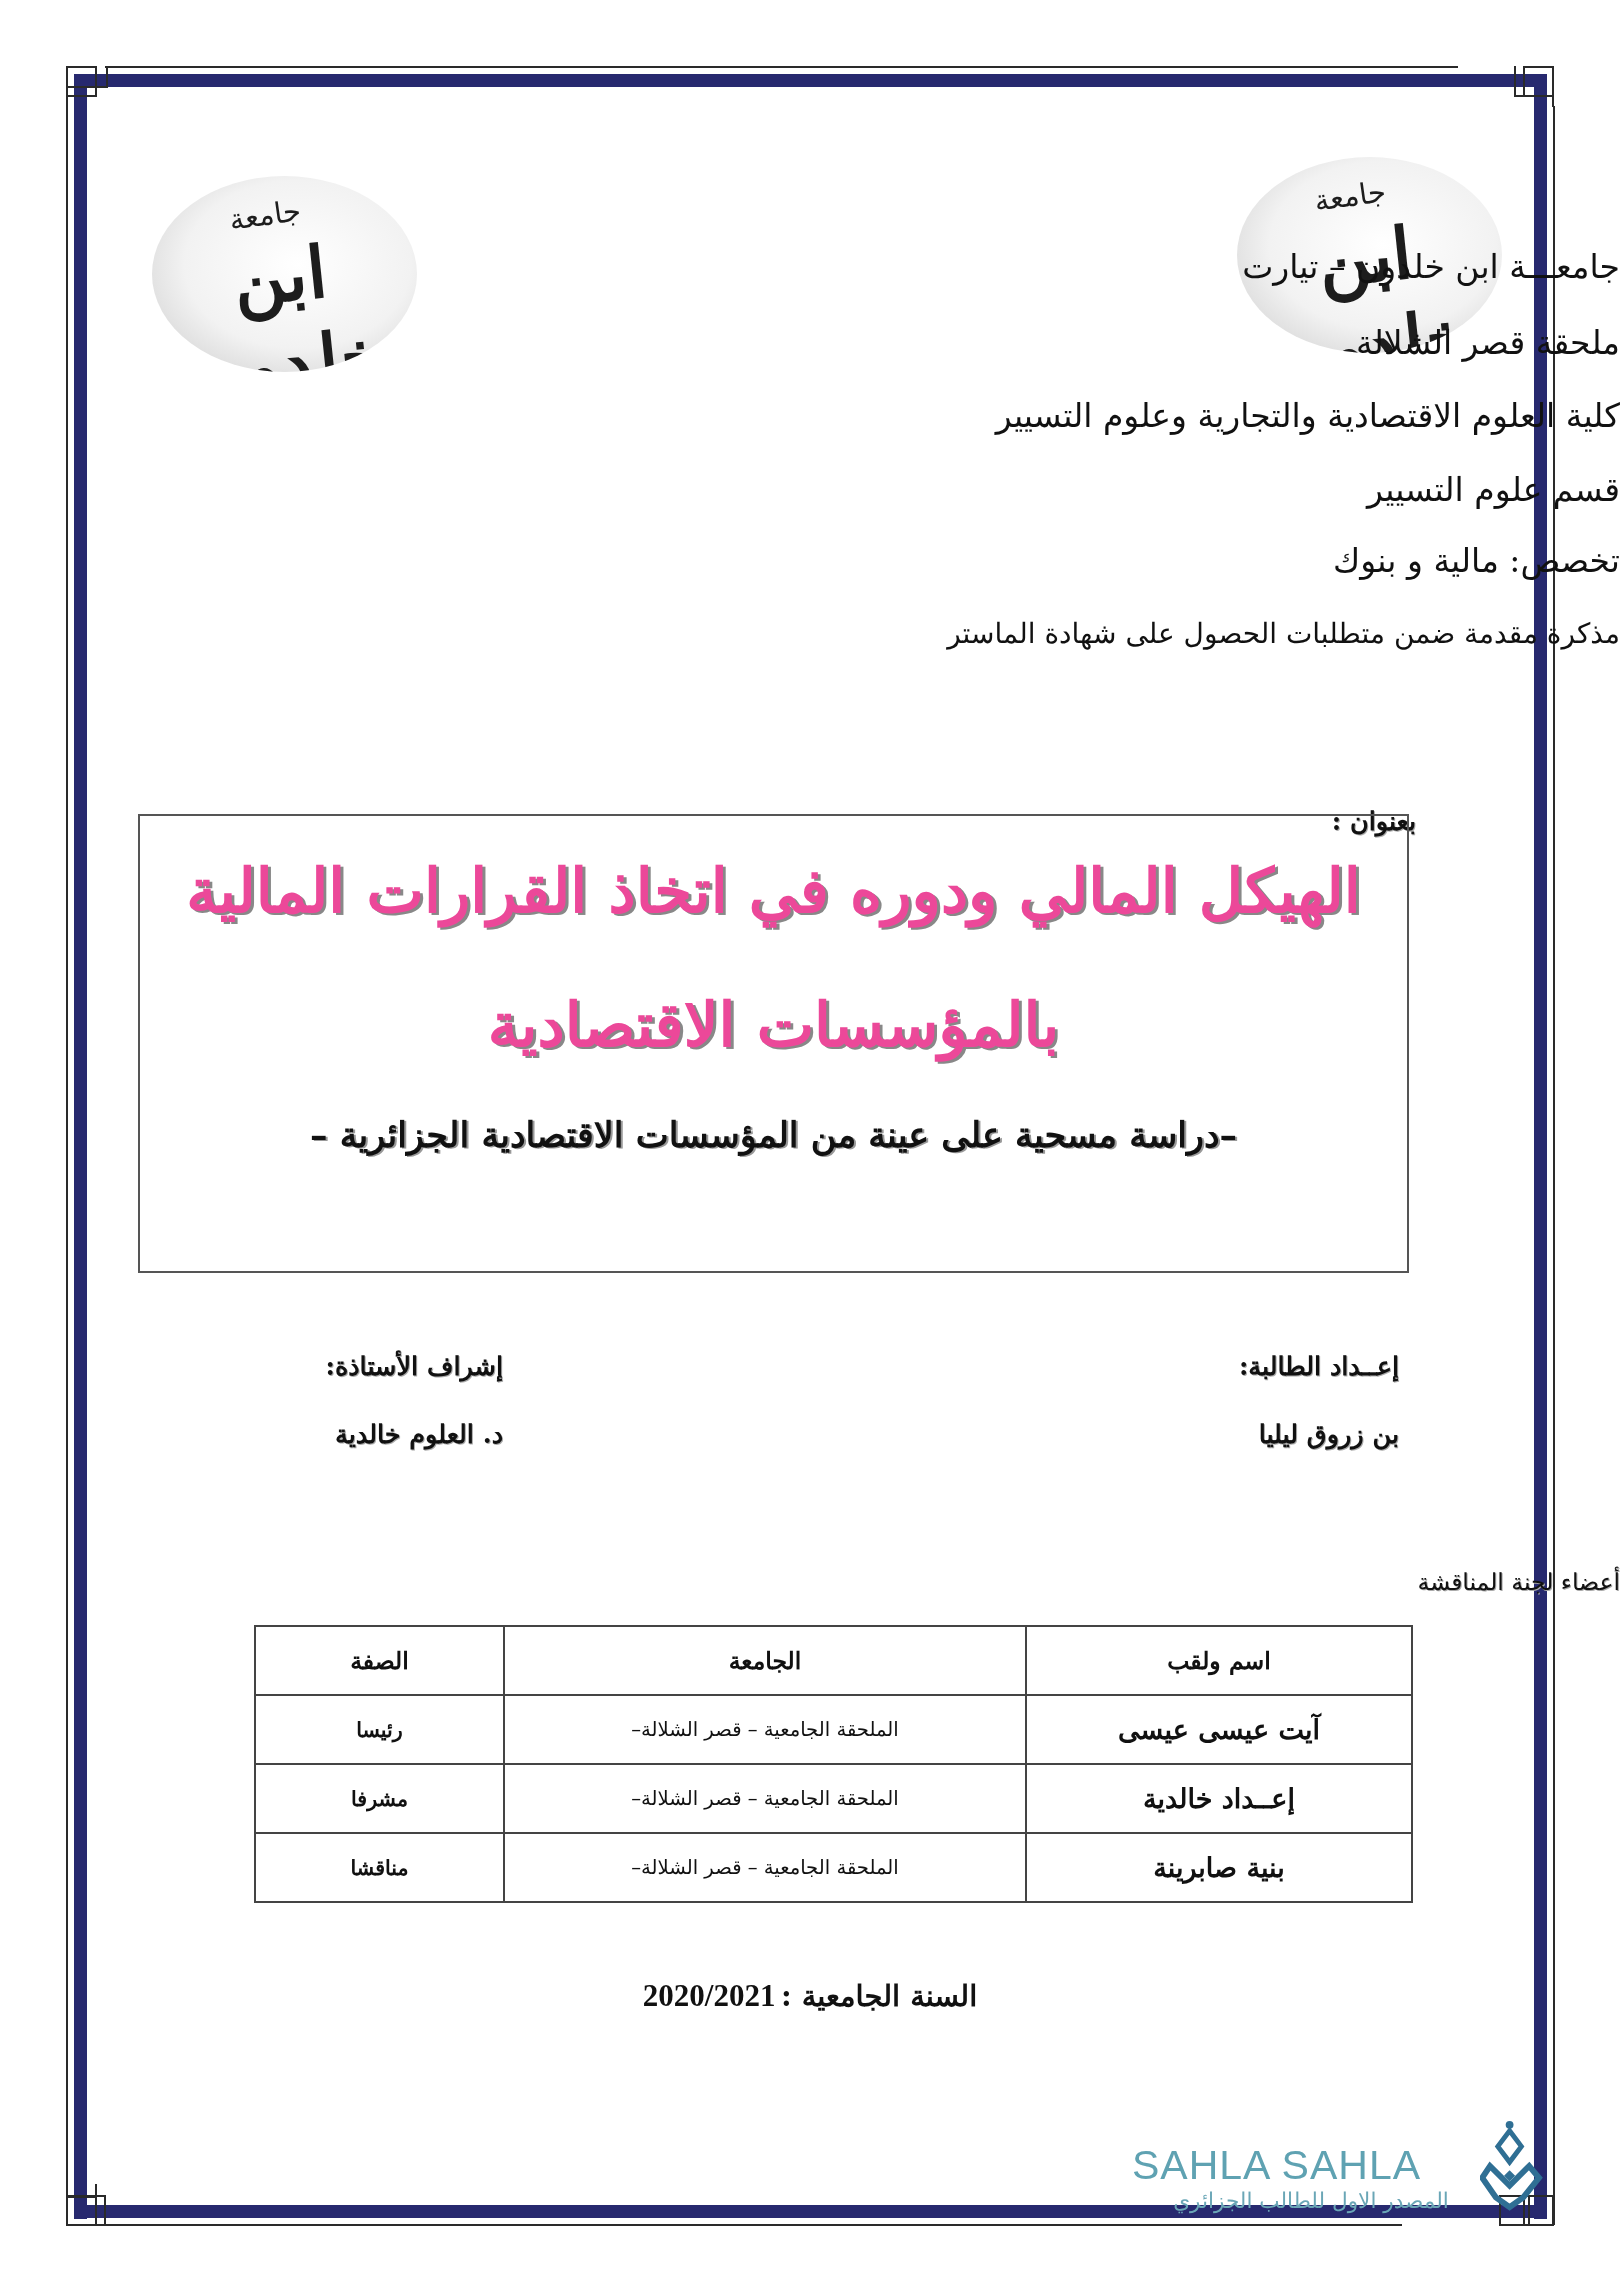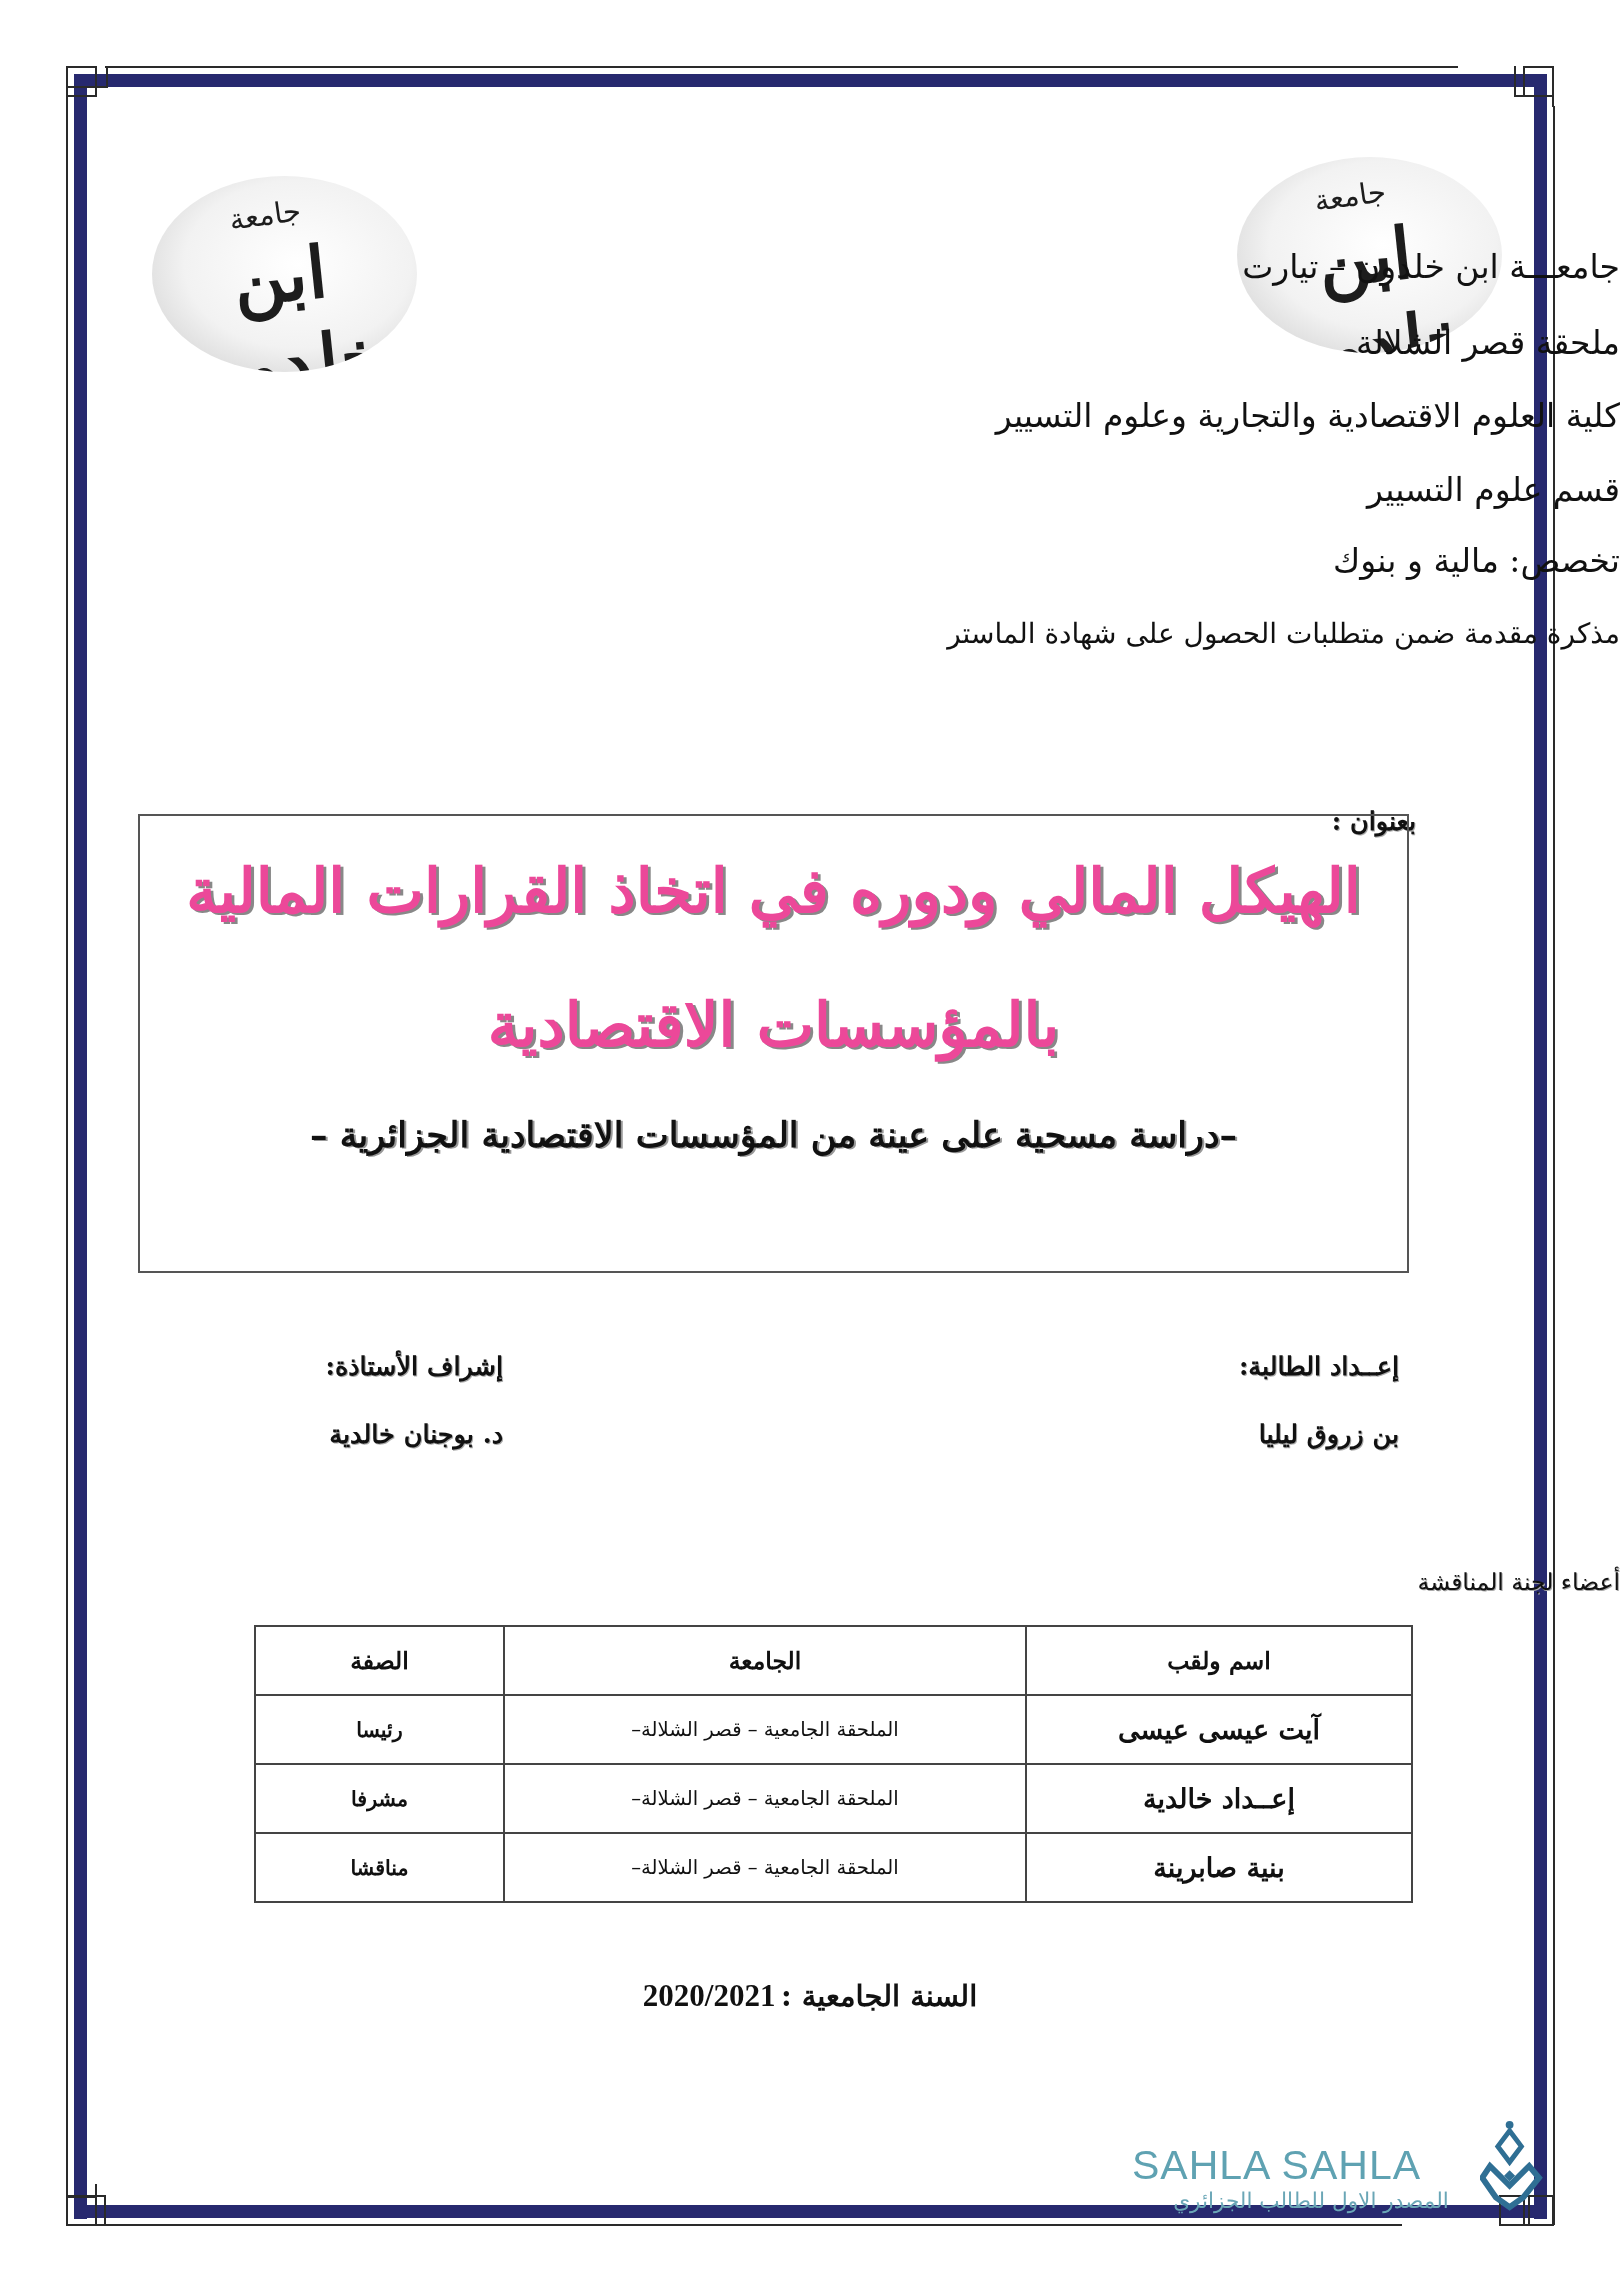--- a/index.html
+++ b/index.html
@@ -100,21 +100,21 @@
 <div class="label-rtl" style="right:204px; top:762px;margin-top:44px;">بعنوان :</div>
 <div class="title-box">
   <div class="title-main" style="top:39px;">الهيكل المالي ودوره في اتخاذ القرارات المالية</div>
   <div class="title-main" style="top:173px;">بالمؤسسات الاقتصادية</div>
   <div class="title-sub" style="top:298px;">–دراسة مسحية على عينة من المؤسسات الاقتصادية الجزائرية –</div>
 </div>
 
 <div class="label-rtl" style="right:221px; top:1351px;">إعــداد الطالبة:</div>
 <div class="label-rtl" style="right:221px; top:1419px;">بن زروق ليليا</div>
 <div class="label-rtl" style="right:1117px; top:1351px;">إشراف الأستاذة:</div>
-<div class="label-rtl" style="right:1117px; top:1419px;">د. بوجنان خالدية</div>
+<div class="label-rtl" style="right:1117px; top:1419px;">د. العلوم خالدية</div>
 
 <div class="center-line" style="top:1568px; font-size:23.5px; text-shadow:1px 1px 0 #aaa;">أعضاء لجنة  المناقشة</div>
 <table class="committee">
   <thead>
     <tr>
       <th style="width:382px;">اسم ولقب</th>
       <th style="width:518px;">الجامعة</th>
       <th>الصفة</th>
     </tr>
   </thead>

